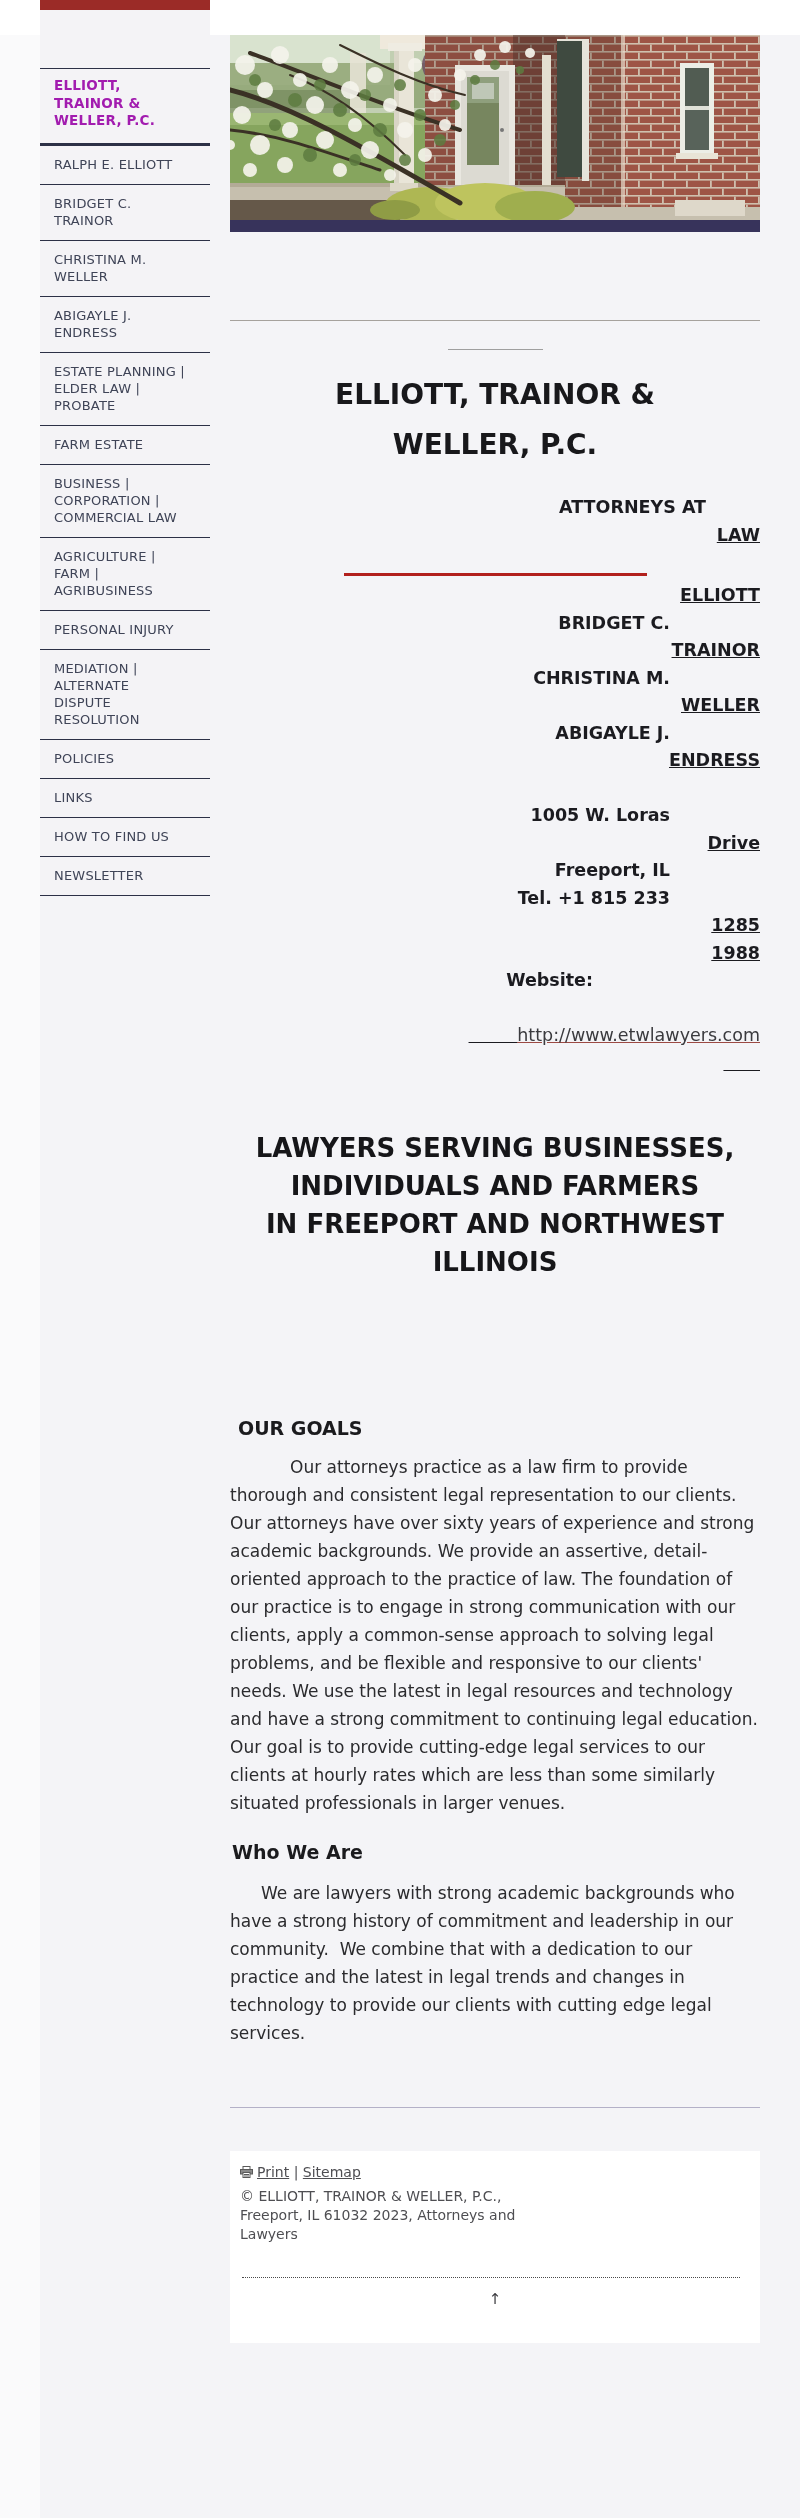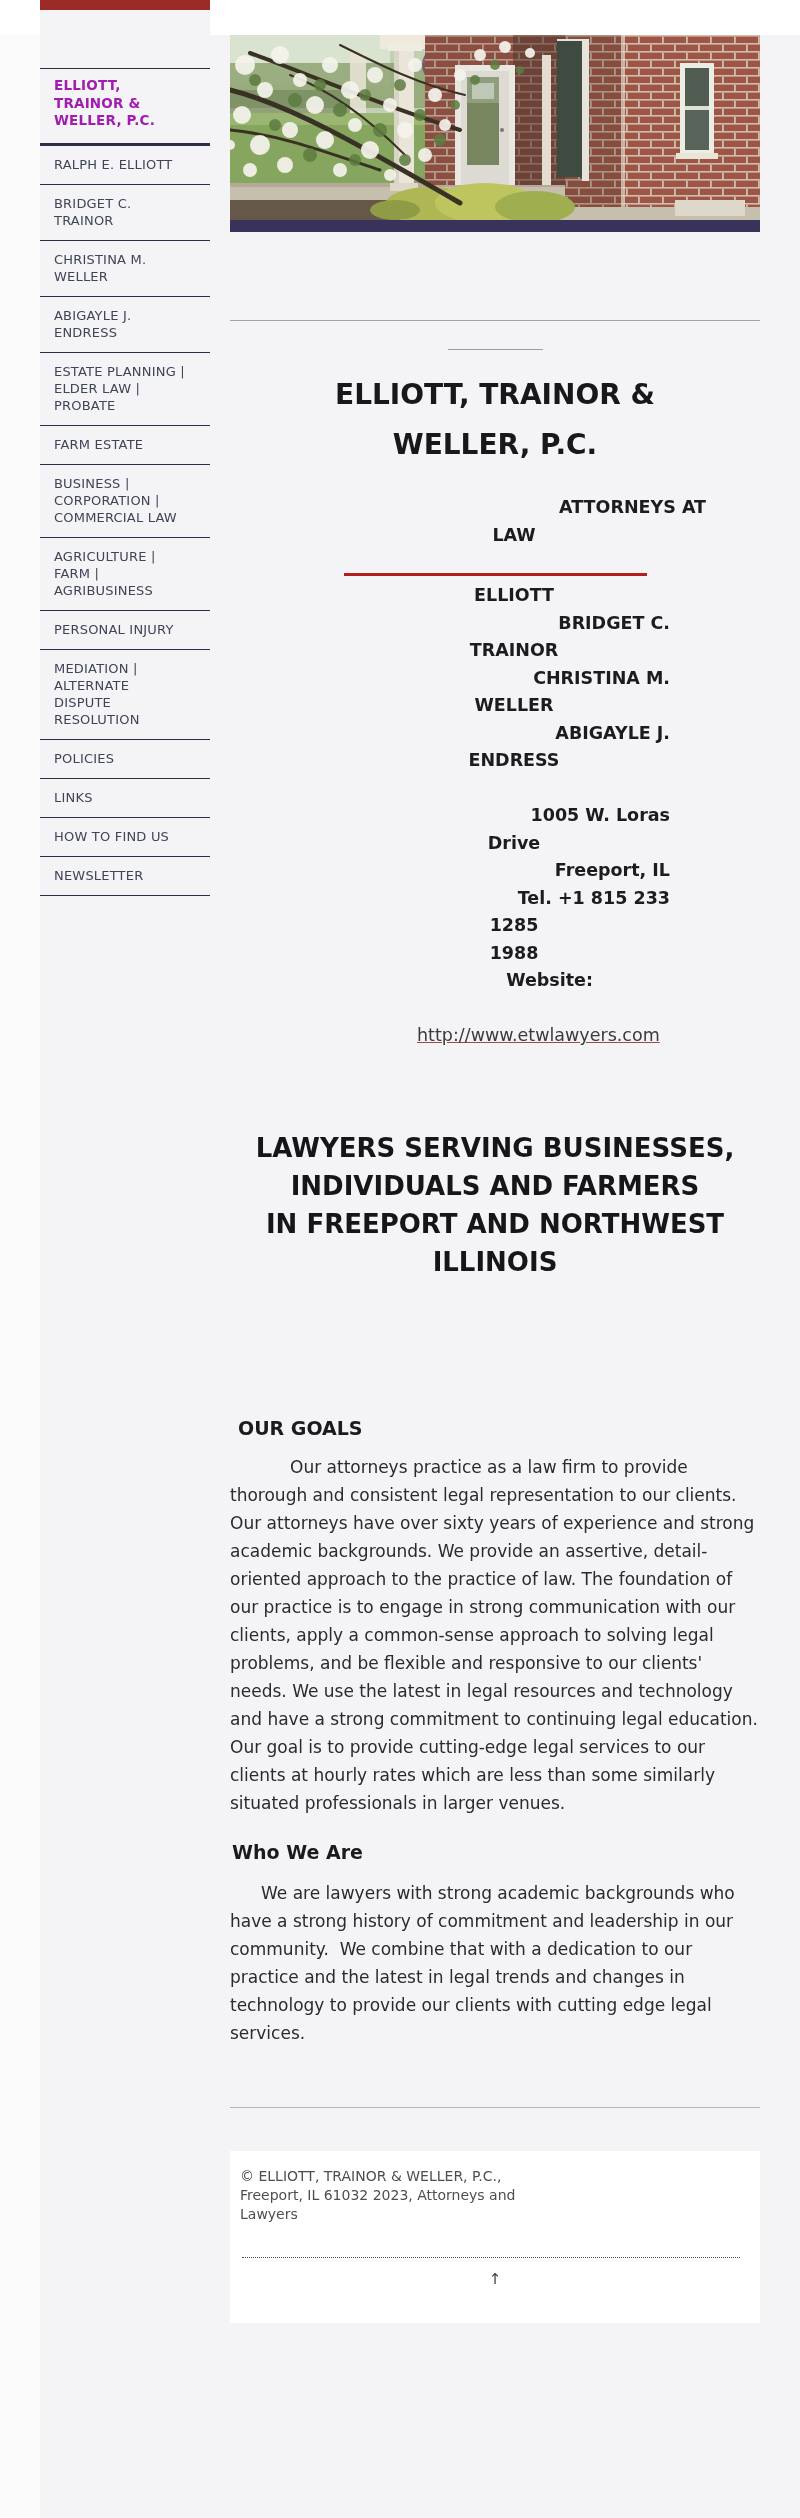--- a/index.html
+++ b/index.html
@@ -65,21 +65,21 @@
   .fline {
     font-weight:bold;
     font-size:17.5px;
     line-height:27.5px;
     color:#1b1b20;
     white-space:pre-wrap;
     min-height:27.5px;
   }
   .fr  { text-align:right; padding-right:90px; }
   .fr-wide { text-align:right; padding-right:54px; }
-  .fl  { text-align:center; padding-left:38px; }
+  .fl  { text-align:right; padding-left:38px;text-decoration:underline; }
   .fweb { text-align:right; padding-right:167px; }
   .red-rule { height:3px; background:#b2201d; width:303px; margin:24px auto 6px auto; }
   .fline a {
     font-weight:normal;
     color:#3a3a3e;
     text-decoration:underline;
     text-decoration-color:#9c4a44;
   }
 
   .h2 {
@@ -324,20 +324,31 @@
 ILLINOIS</h2>
 
     <div class="sec-h goals">OUR GOALS</div>
     <p class="para indent-lg">Our attorneys practice as a law firm to provide thorough and consistent legal representation to our clients. Our attorneys have over sixty years of experience and strong academic backgrounds. We provide an assertive, detail-oriented approach to the practice of law. The foundation of our practice is to engage in strong communication with our clients, apply a common-sense approach to solving legal problems, and be flexible and responsive to our clients' needs. We use the latest in legal resources and technology and have a strong commitment to continuing legal education.  Our goal is to provide cutting-edge legal services to our clients at hourly rates which are less than some similarly situated professionals in larger venues.</p>
 
     <div class="sec-h who">Who We Are</div>
     <p class="para indent-sm">We are lawyers with strong academic backgrounds who have a strong history of commitment and leadership in our community.  We combine that with a dedication to our practice and the latest in legal trends and changes in technology to provide our clients with cutting edge legal services.</p>
 
     <hr class="footer-rule">
     <div class="footer-box">
+      <div class="print-line">
+        <span class="print-icon"><svg width="13" height="12" viewBox="0 0 13 12">
+              <rect x="3" y="0.5" width="7" height="3" fill="none" stroke="#5a5a5a"></rect>
+              <rect x="0.5" y="3.5" width="12" height="4.5" fill="#8a8a8a" stroke="#5a5a5a"></rect>
+              <rect x="3" y="6.5" width="7" height="5" fill="#fff" stroke="#5a5a5a"></rect>
+              <line x1="4" y1="8.5" x2="9" y2="8.5" stroke="#5a5a5a"></line>
+              <line x1="4" y1="10" x2="9" y2="10" stroke="#5a5a5a"></line>
+            </svg></span><a href="#">Print</a>
+        <span>|</span>
+        <a href="#">Sitemap</a>
+      </div>
       <div class="copyright">© ELLIOTT, TRAINOR &amp; WELLER, P.C.,
 Freeport, IL 61032 2023, Attorneys and
 Lawyers</div>
       <hr class="dotted-rule">
       <div class="top-arrow">
         <a href="#">↑</a>
       </div>
     </div>
   </div>
 </div>

